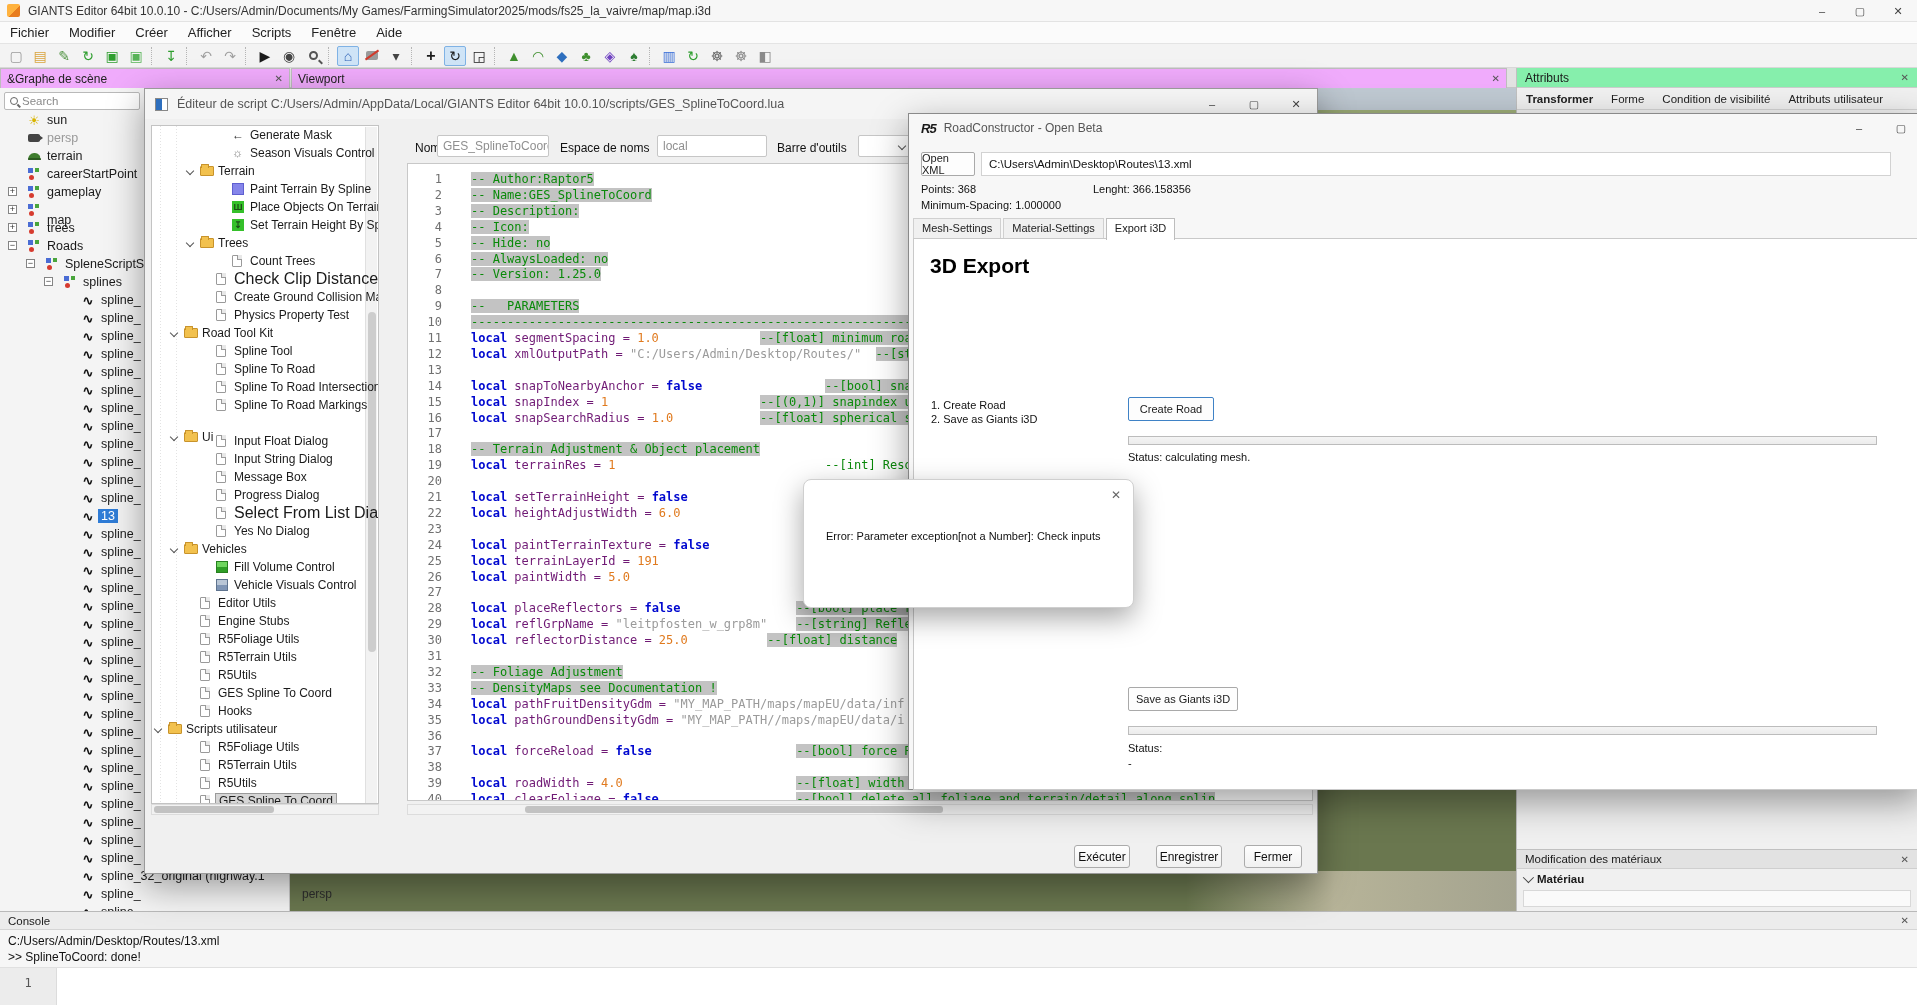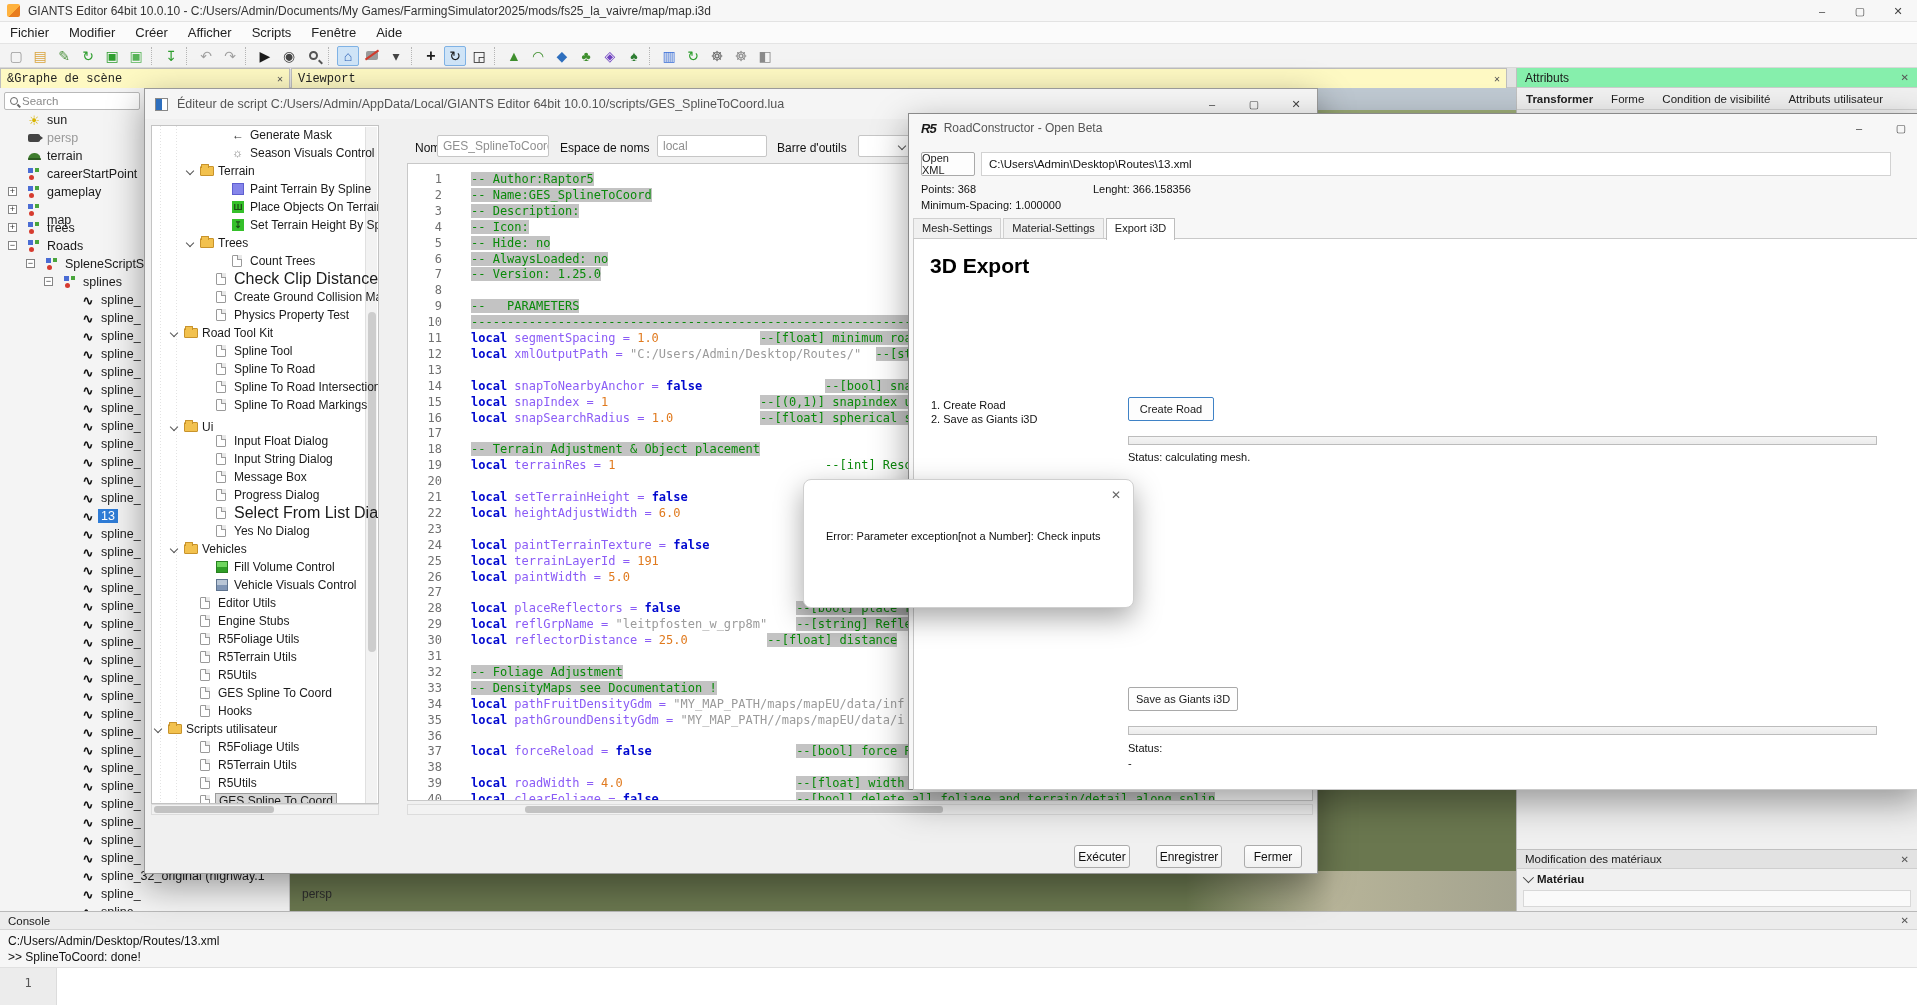--- a/index.html
+++ b/index.html
@@ -19,21 +19,21 @@
   .tb-icon { width:22px; height:20px; display:flex; align-items:center; justify-content:center; font-size:14px; margin:0 1px; border-radius:2px; position:relative; }
   .tb-icon.hl { background:#cfe4f7; border:1px solid #7fb2e5; }
   .tb-sep { width:5px; height:18px; border-left:1px dotted #b5b5b5; margin:0 3px; }
   .magnifier-shape { width:9px; height:9px; border:2px solid #555; border-radius:50%; position:relative; }
   .magnifier-shape::after { content:""; position:absolute; width:5px; height:2px; background:#555; transform:rotate(45deg); left:7px; top:8px; }
   .camoff-shape { width:12px; height:9px; background:#9a9a9a; border-radius:2px; position:relative; }
   .camoff-shape::after { content:""; position:absolute; left:-2px; top:3px; width:16px; height:2px; background:#d03a2c; transform:rotate(-35deg); }
 
   
   #tabrow { position:absolute; left:0; top:68px; width:1516px; height:20px; background:#e2e2e2; border-bottom:1px solid #c6c6c6; }
-  .dock-tab { position:absolute; top:0; height:20px; background:#fef9c3; border:1px solid #bdbdbd; border-bottom:none; font-size:12px; color:#222; display:flex; align-items:center; padding:0 6px;font-family:Liberation Mono, monospace; }
+  .dock-tab { position:absolute; top:0; height:20px; background:#f0abfc; border:1px solid #bdbdbd; border-bottom:none; font-size:12px; color:#222; display:flex; align-items:center; padding:0 6px; }
   .dock-close { font-size:10px; color:#555; margin-left:6px; }
 
   
   #left-panel { position:absolute; left:0; top:88px; width:290px; height:823px; background:#f4f4f4; border-right:1px solid #c9c9c9; overflow:hidden; }
   #search-box { position:absolute; left:4px; top:4px; width:136px; height:18px; background:#fff; border:1px solid #b9b9b9; border-radius:2px; display:flex; align-items:center; }
   #search-icon { width:8px; height:8px; border:1.5px solid #666; border-radius:50%; margin:0 4px 0 5px; position:relative; }
   #search-icon::after { content:""; position:absolute; width:4px; height:1.5px; background:#666; transform:rotate(45deg); left:6px; top:7px; }
   #search-box span { font-size:11.5px; color:#8a8a8a; }
   .tree-row { position:absolute; height:18px; display:flex; align-items:center; font-size:12.5px; white-space:nowrap; }
   .expander { position:absolute; width:9px; height:9px; background:#fff; border:1px solid #848484; font-size:9px; line-height:7px; text-align:center; color:#333; top:4px; }
@@ -114,21 +114,21 @@
 
   #code-area { position:absolute; left:262px; top:74px; width:906px; height:638px; background:#fff; border:1px solid #c8c8c8; overflow:hidden;
     font-family:"DejaVu Sans Mono", monospace; font-size:12px; }
   .code-line { position:absolute; left:0; width:2000px; height:15.9px; white-space:pre; line-height:15.9px; }
   .code-num { position:absolute; width:34px; text-align:right; color:#707070; }
   .code-text { position:absolute; left:63px; }
   .ck { color:#0008cf; font-weight:bold; }
   .cn { color:#e07a1e; }
   .cs { color:#9b9b9b; }
   .cc { color:#0a8a0a; }
-  .cp { color:#8b5cf6; }
+  .cp { color:#701a75; }
   .hlg { background:#c3c3c3; }
 
   .push-btn { position:absolute; height:23px; background:linear-gradient(#fefefe,#f1f1f1); border:1px solid #ababab; border-radius:3px; font-size:12px; color:#111; display:flex; align-items:center; justify-content:center; }
 
   
   #rc-win { left:908px; top:113px; width:1015px; height:677px; background:#f7f7f7; border:1px solid #8a8a8a; }
   #rc-title { height:28px; display:flex; align-items:center; background:#f7f7f7; }
   #rc-logo { font-size:13px; font-weight:bold; font-style:italic; margin:0 8px 0 12px; color:#1a1a1a; letter-spacing:-1px; }
   #rc-title-text { font-size:12px; color:#555; }
   .rc-label { position:absolute; font-size:11px; color:#111; }
@@ -576,21 +576,21 @@
           <div class="t-label" style="position: absolute; left: 79px; font-size: 12px;">Spline To Road</div>
         </div>
         <div class="tree-row" style="top: 252px; left: 0px; width: 215px;">
           <div class="page-icon" style="left: 64px;"></div>
           <div class="t-label" style="position: absolute; left: 79px; font-size: 12px;">Spline To Road Intersection</div>
         </div>
         <div class="tree-row" style="top: 270px; left: 0px; width: 215px;">
           <div class="page-icon" style="left: 64px;"></div>
           <div class="t-label" style="position: absolute; left: 79px; font-size: 12px;">Spline To Road Markings</div>
         </div>
-        <div class="tree-row" style="top: 292px; left: 0px; width: 185px;">
+        <div class="tree-row" style="top: 302px; left: 0px; width: 185px;">
           <div class="chev" style="left: 19px;"></div>
           <div class="folder-icon" style="left: 32px;"></div>
           <div class="t-label" style="position: absolute; left: 47px; font-size: 12px;">Ui</div>
         </div>
         <div class="tree-row" style="top: 306px; left: 0px; width: 215px;">
           <div class="page-icon" style="left: 64px;"></div>
           <div class="t-label" style="position: absolute; left: 79px; font-size: 12px;">Input Float Dialog</div>
         </div>
         <div class="tree-row" style="top: 324px; left: 0px; width: 215px;">
           <div class="page-icon" style="left: 64px;"></div>

